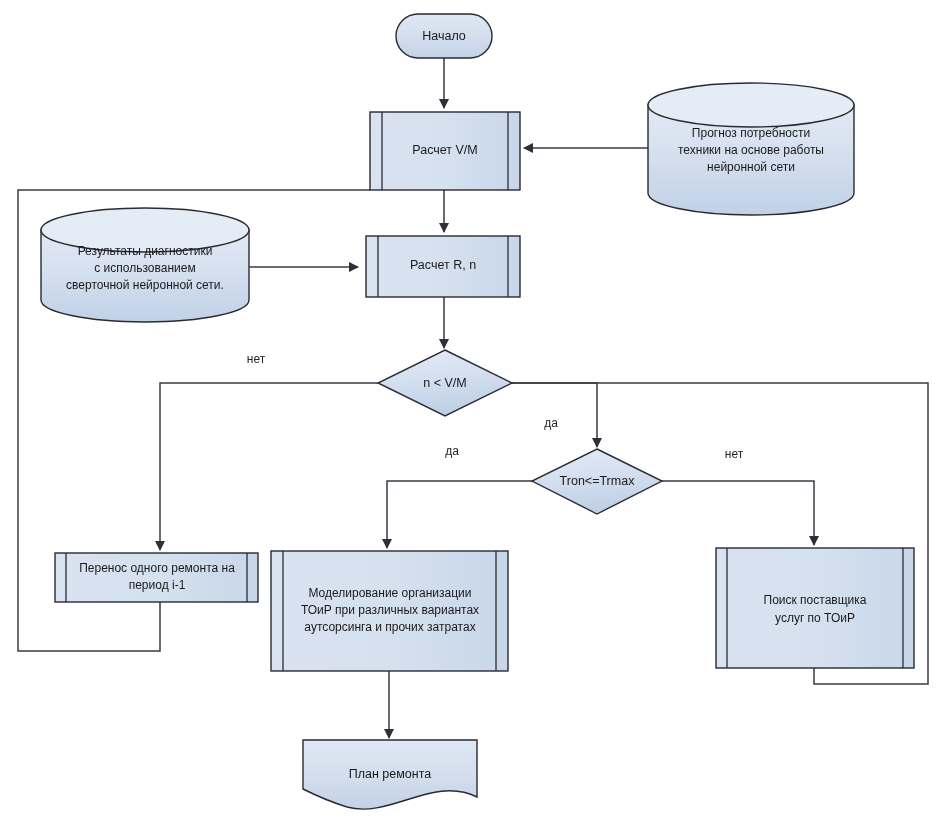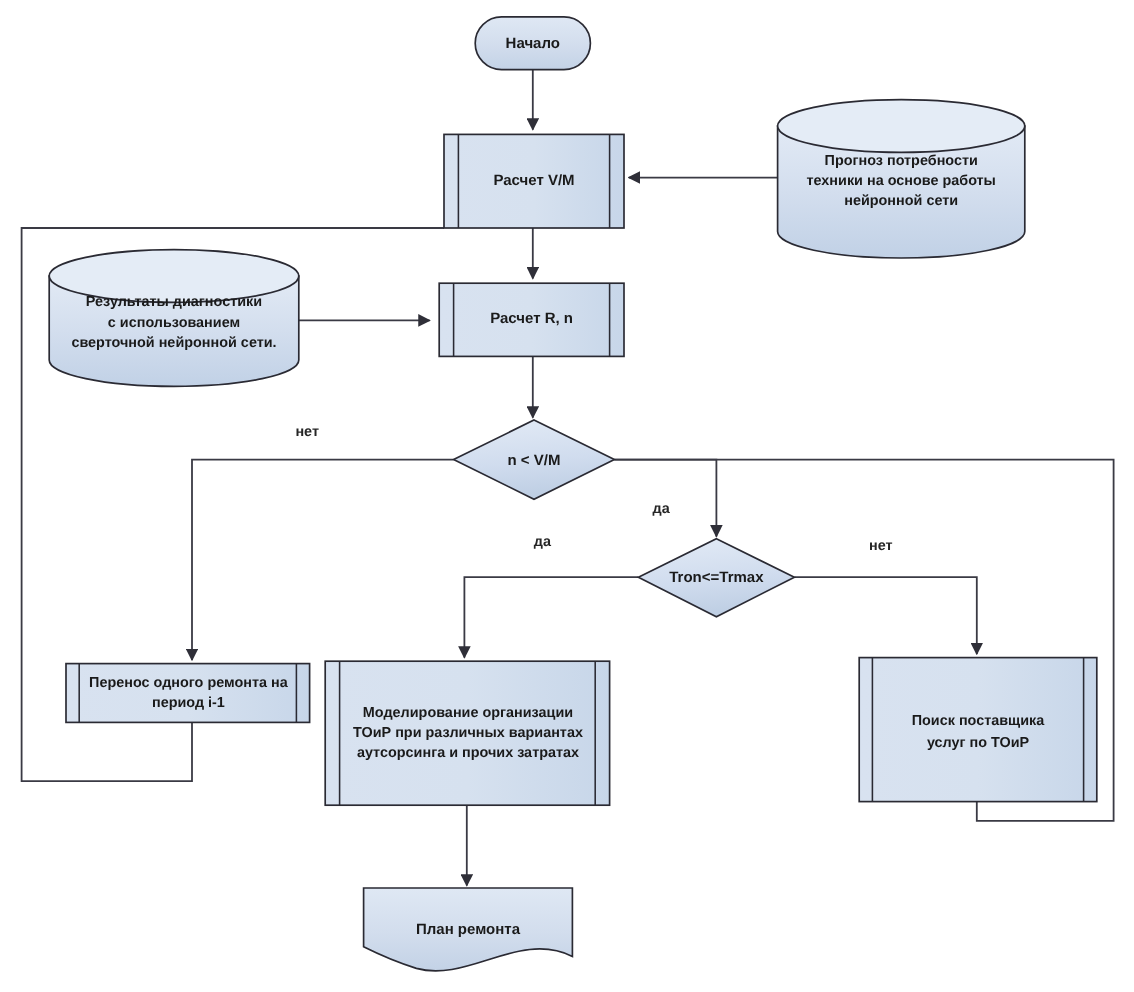--- a/index.html
+++ b/index.html
@@ -10,21 +10,20 @@
   body {
     width: 945px;
     height: 827px;
     font-family: "Liberation Sans", sans-serif;
     overflow: hidden;
   }
   #flowchart-root {
     position: relative;
     width: 945px;
     height: 827px;
-    font-weight: bold;
   }
   svg.diagram {
     display: block;
     width: 945px;
     height: 827px;
   }
   text {
     font-family: "Liberation Sans", sans-serif;
     fill: #1a1a1a;
     text-anchor: middle;

